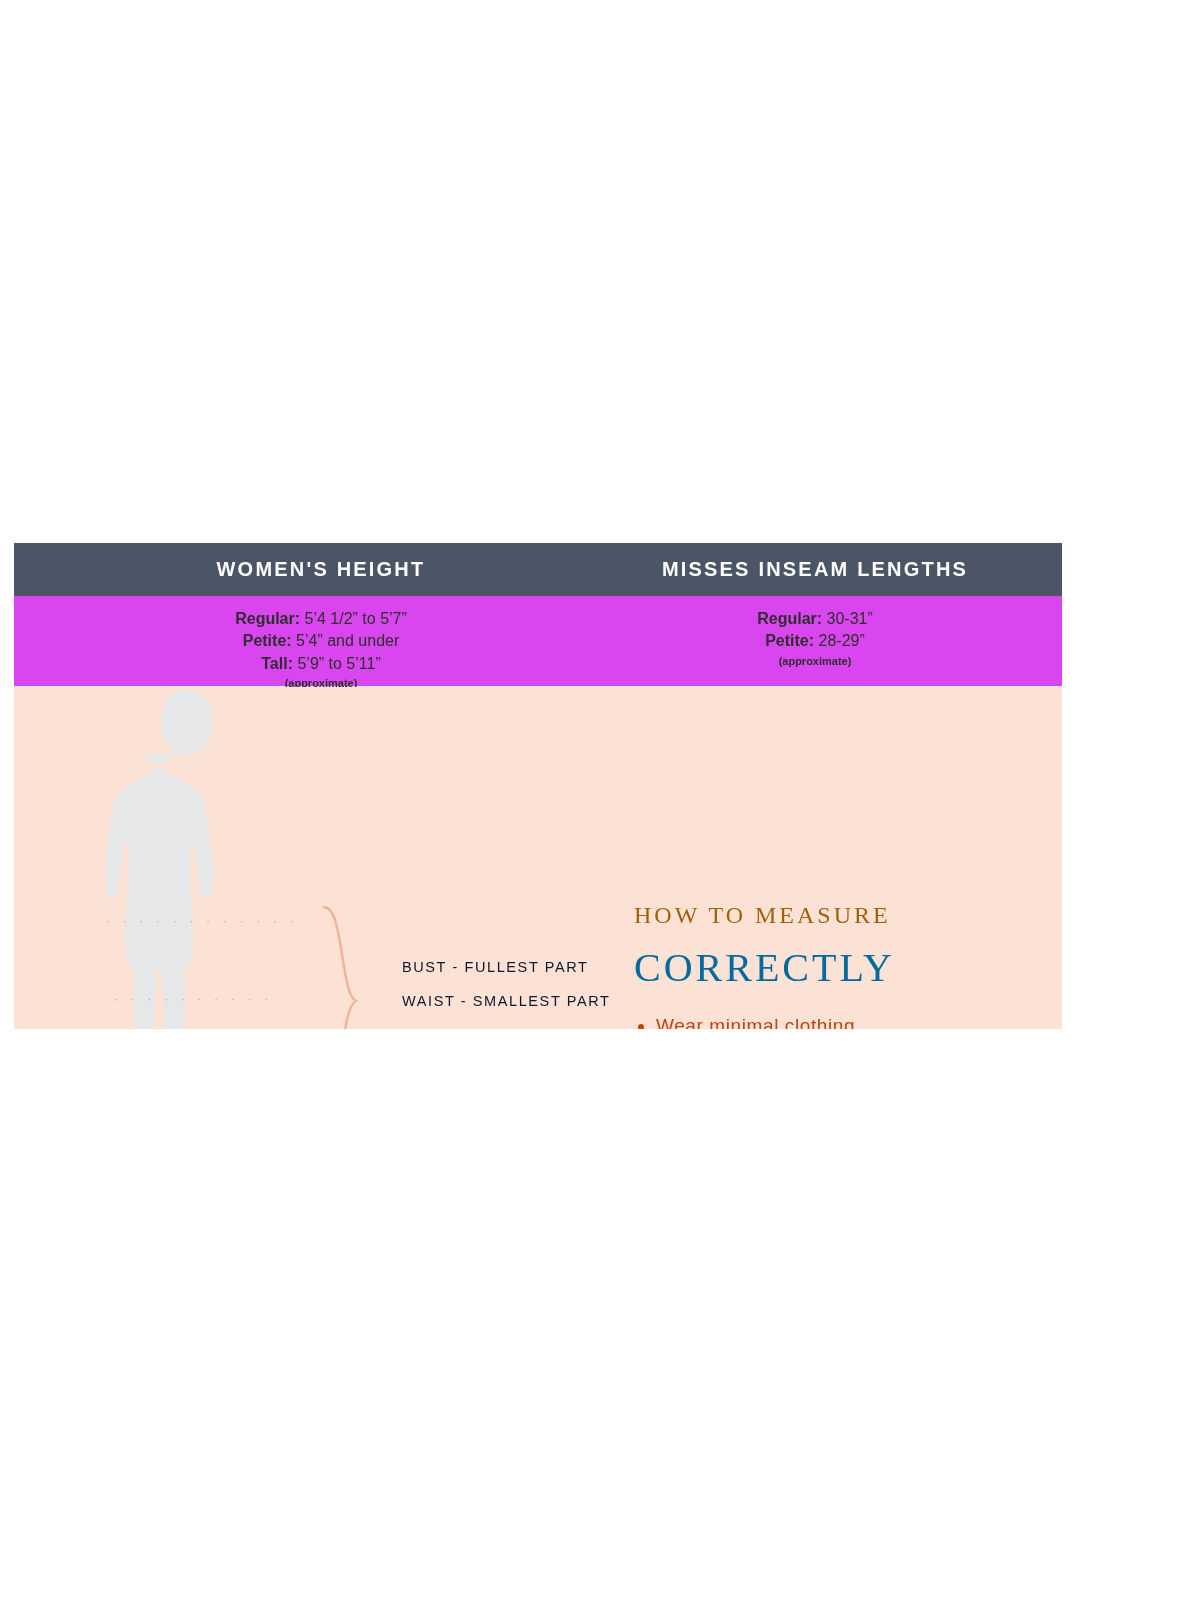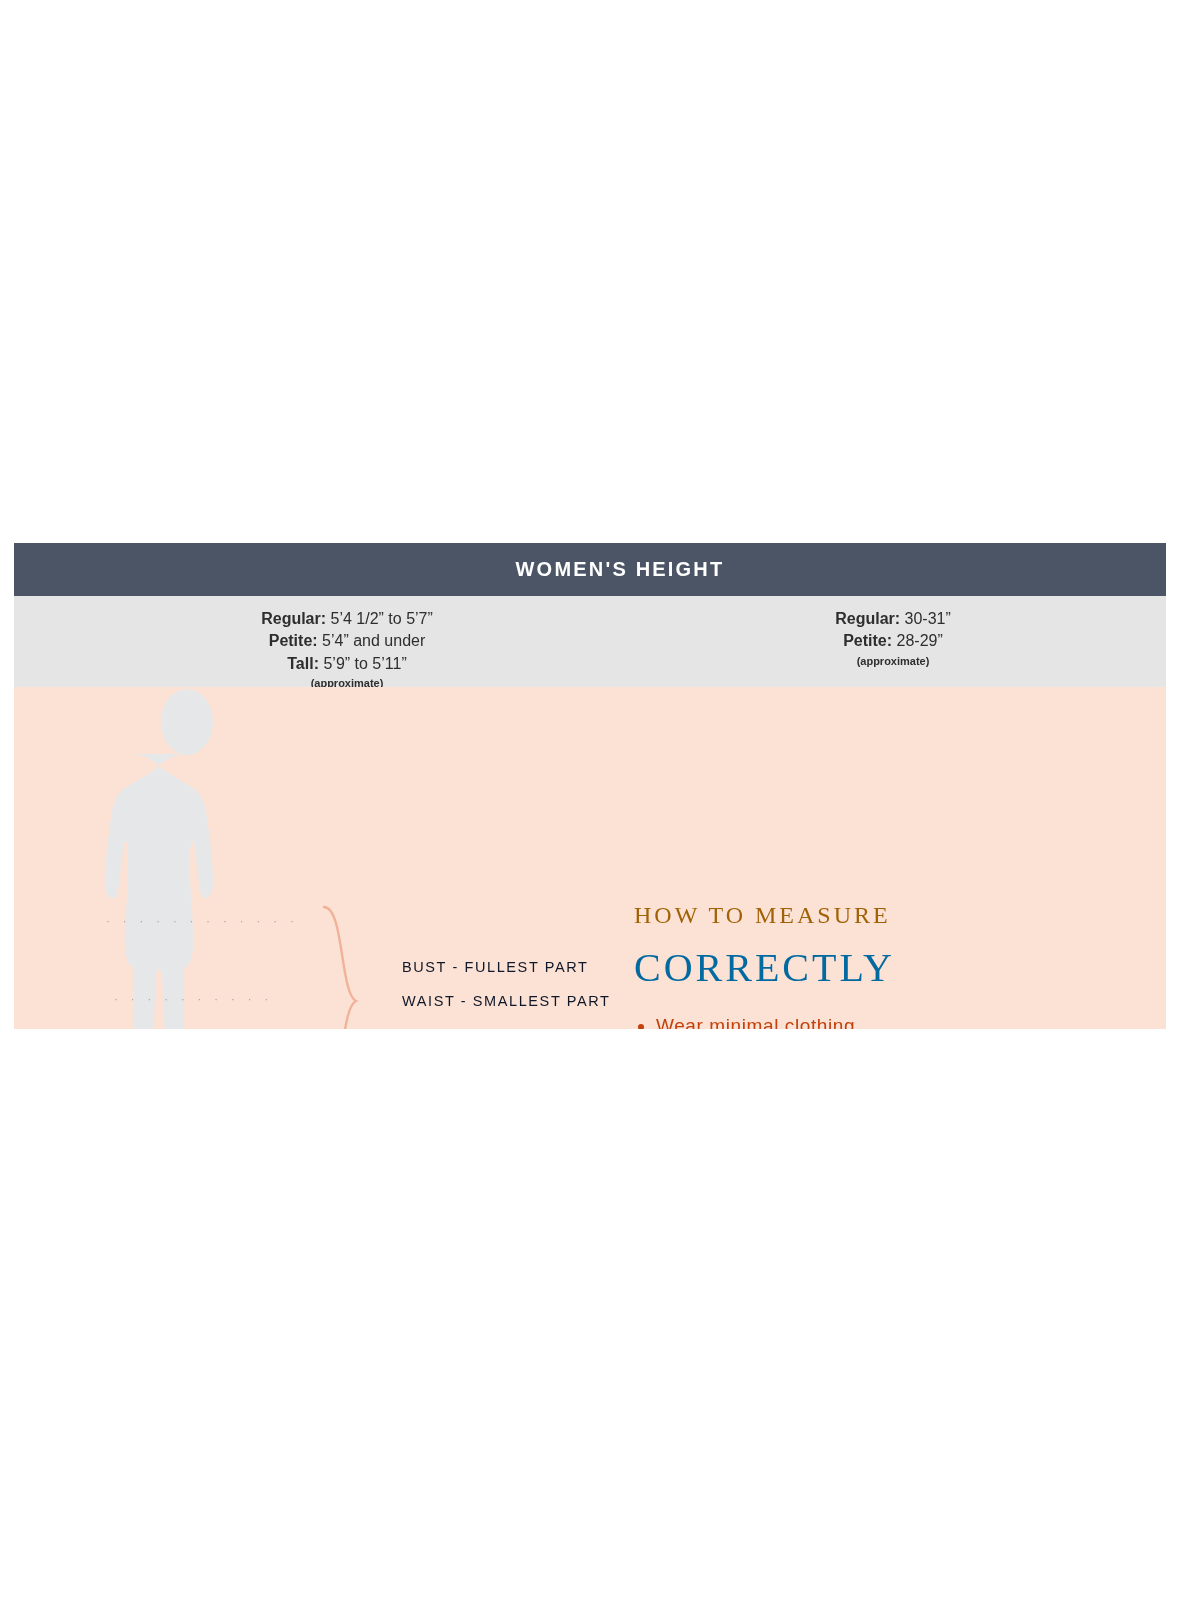--- a/index.html
+++ b/index.html
@@ -12,21 +12,21 @@
     height: 1600px;
     position: relative;
     font-family: "Liberation Sans", sans-serif;
     overflow: hidden;
   }
 
   #chart {
     position: absolute;
     left: 14px;
     top: 543px;
-    width: 1152px;
+    width: 1048px;
     height: 486px;
   }
 
   
   .header-band {
     position: relative;
     height: 53px;
     background: #4b5565;
     display: flex;
   }
@@ -39,21 +39,21 @@
     font-size: 20px;
     font-weight: bold;
     letter-spacing: 2.2px;
   }
   .header-cell.left { padding-left: 60px; }
 
   
   .info-band {
     position: relative;
     height: 90px;
-    background: #e5e5e5;
+    background: #d946ef;
     display: flex;
     border-bottom: 1px solid #e7e7e7;
   }
   .info-cell {
     flex: 1;
     text-align: center;
     padding-top: 12px;
     color: #2e2e2e;
     font-size: 16px;
     line-height: 1.40;
@@ -149,20 +149,21 @@
     margin-bottom: 2px;
   }
 </style>
 </head>
 <body>
 
 <div id="chart">
 
   <div class="header-band">
     <div class="header-cell left">WOMEN'S HEIGHT</div>
+    <div class="header-cell">MISSES INSEAM LENGTHS</div>
   </div>
 
   <div class="info-band">
     <div class="info-cell left">
       <div>
         <b>Regular:</b>
         <span>5’4 1/2” to 5’7”</span>
       </div>
       <div>
         <b>Petite:</b>

